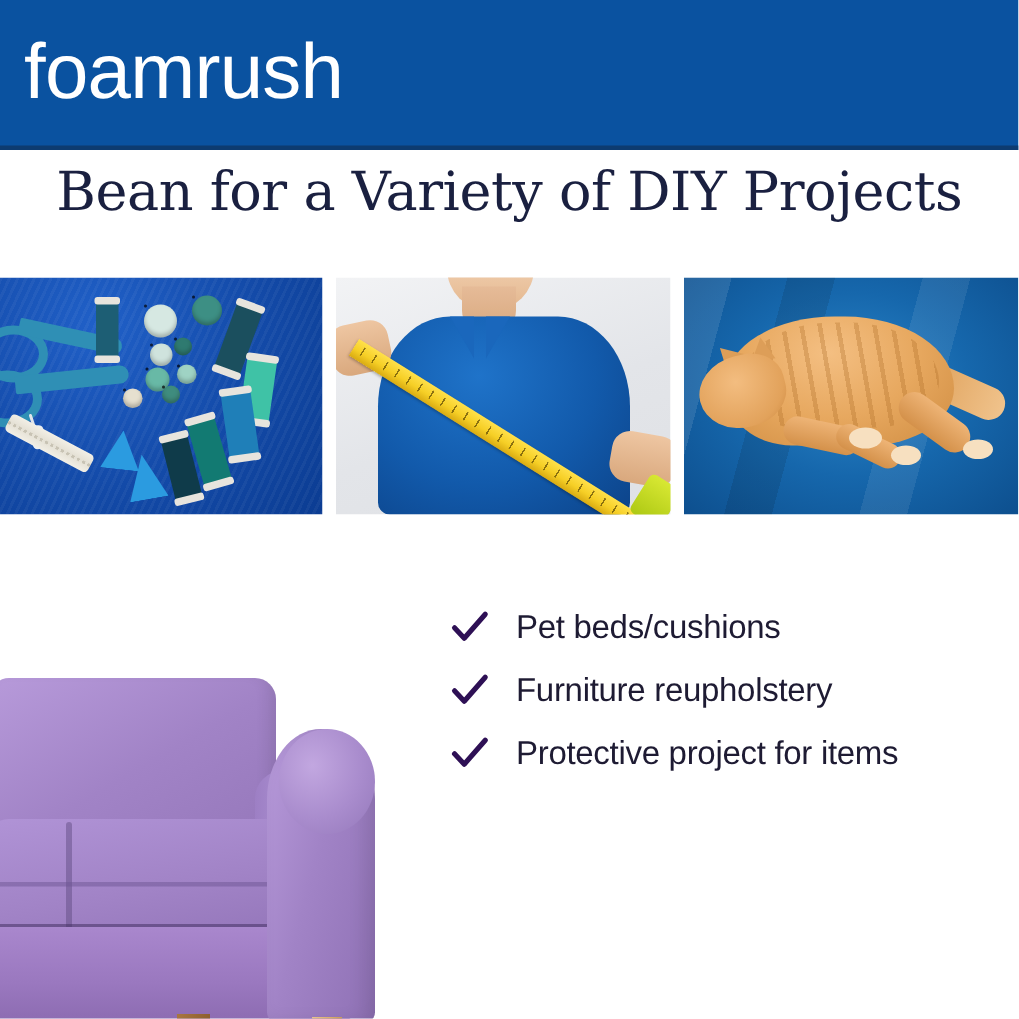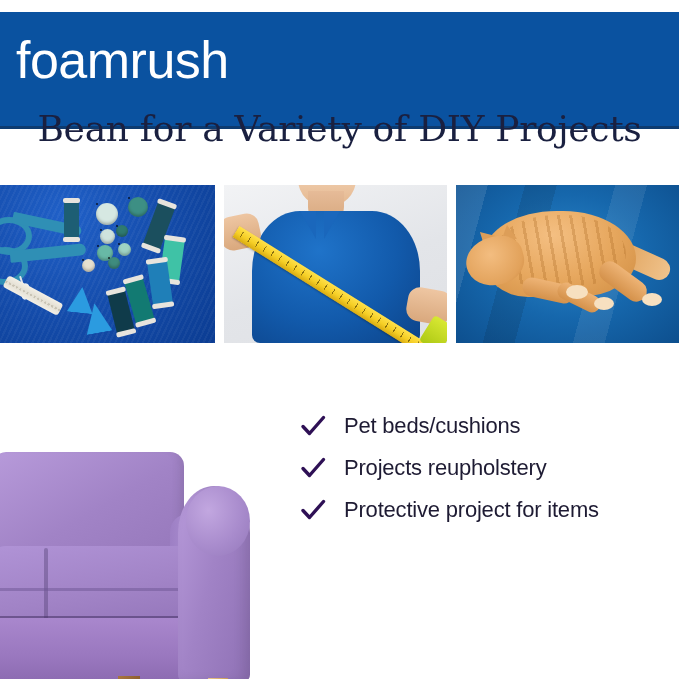--- a/index.html
+++ b/index.html
@@ -11,23 +11,23 @@
     width: 679px;
     height: 679px;
     overflow: hidden;
     font-family: "Liberation Sans", sans-serif;
     position: relative;
   }
 
   
   .banner {
     position: absolute;
-    left: 0; top: 12px;
+    left: 0; top: 0;
     width: 679px;
-    height: 117px;
+    height: 100px;
     background: #0a52a0;
     border-bottom: 3px solid #0d3b70;
     box-sizing: border-box;
   }
   .logo-text {
     position: absolute;
     left: 16px;
     top: 18px;
     color: #ffffff;
     font-family: "Liberation Sans", sans-serif;
@@ -324,21 +324,20 @@
 
   
   .checklist {
     position: absolute;
     left: 300px;
     top: 405px;
     width: 379px;
   }
   .check-row {
     display: flex;
-    align-items: center;
     height: 42px;
     gap: 18px;
   }
   .check-icon {
     flex: 0 0 auto;
     width: 26px;
     height: 26px;
     position: relative;
   }
   .check-icon svg { display:block; }
@@ -470,21 +469,21 @@
     </span>
     <span class="check-label">Pet beds/cushions</span>
   </div>
 
   <div class="check-row">
     <span class="check-icon">
       <svg width="26" height="26" viewBox="0 0 26 26">
           <path d="M3 13.5 L9.5 20.5 L23.5 4.5" fill="none" stroke="#2e1055" stroke-width="3.4" stroke-linecap="round" stroke-linejoin="round"></path>
         </svg>
     </span>
-    <span class="check-label">Projects reupholstery</span>
+    <span class="check-label">Furniture reupholstery</span>
   </div>
 
   <div class="check-row">
     <span class="check-icon">
       <svg width="26" height="26" viewBox="0 0 26 26">
           <path d="M3 13.5 L9.5 20.5 L23.5 4.5" fill="none" stroke="#2e1055" stroke-width="3.4" stroke-linecap="round" stroke-linejoin="round"></path>
         </svg>
     </span>
     <span class="check-label">Protective project for items</span>
   </div>

